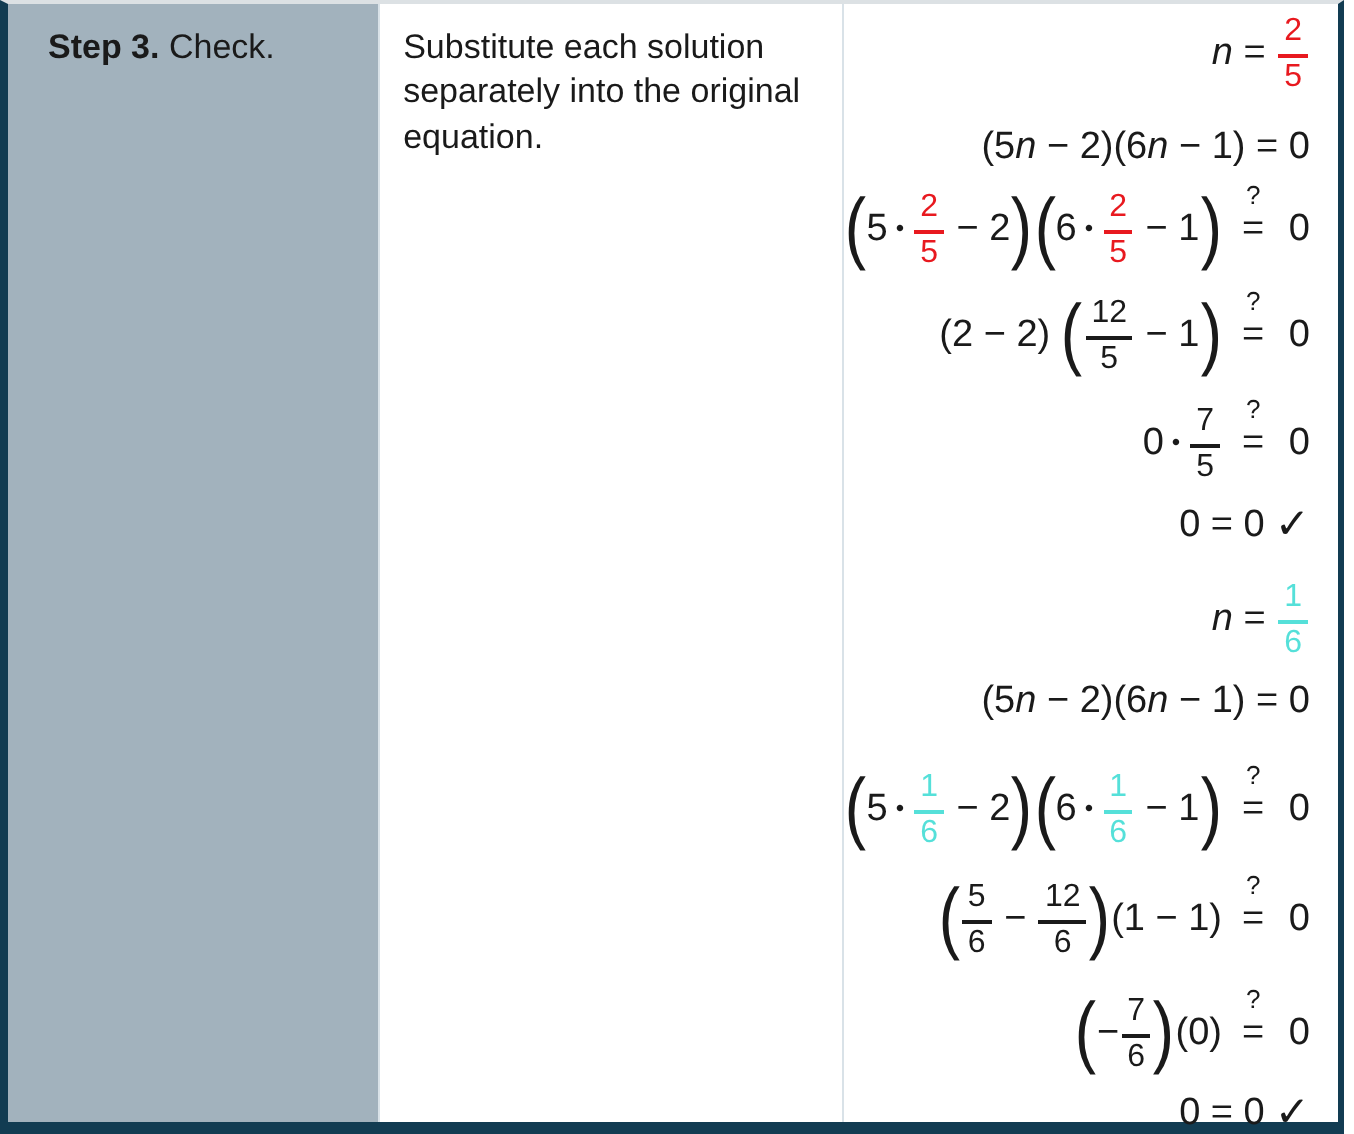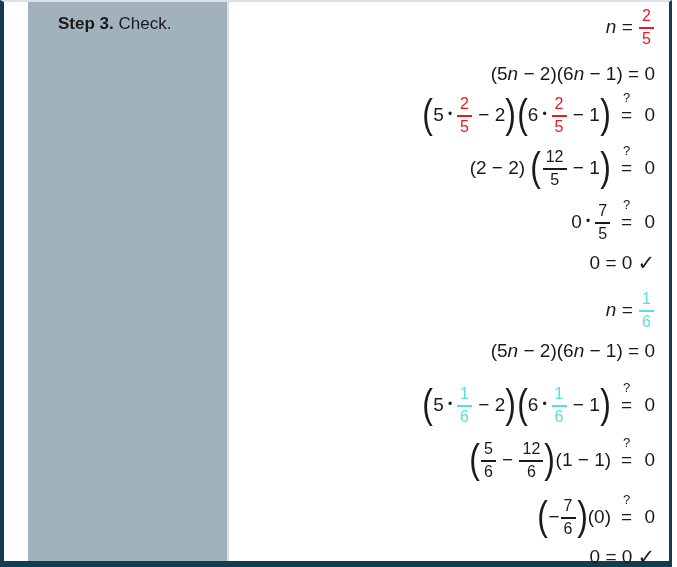--- a/index.html
+++ b/index.html
@@ -27,21 +27,21 @@
     display:flex;flex-direction:row;align-items:stretch;
     border-left:4px solid var(--border-dark);
     border-right:3px solid var(--border-dark);
     border-bottom:6px solid var(--border-dark);
     border-top:2px solid var(--top-edge);
     background:#ffffff;
   }
   .col{height:100%;}
   .col-step{
     width:199px;background:var(--header-bg);
-    padding:11px 30px;font-size:17px;line-height:1.35;margin-left:24px;
+    padding:11px 20px;font-size:17px;line-height:1.35;
   }
   .col-step b{font-weight:700;}
   .vdiv{width:1px;background:var(--divider);}
   .col-desc{
     width:252px;background:#ffffff;
     padding:11px 12px 11px 12px;font-size:17px;line-height:1.32;
   }
   .col-math{
     flex:1;background:#ffffff;
     padding:0 14px 0 0;
@@ -91,20 +91,23 @@
 
 <div class="frame">
   <div class="table">
 
     <div class="col col-step">
       <p><b>Step 3.</b><span> Check.</span></p>
     </div>
 
     <div class="vdiv"></div>
 
+    <div class="col col-desc">
+      <p>Substitute each solution separately into the original equation.</p>
+    </div>
 
     <div class="vdiv"></div>
 
     <div class="col col-math" id="math-col">
         <div class="mline"><i class="mvar">n</i><span> = </span><span class="frac c-red"><span class="num">2</span><span class="den">5</span></span></div>
         <div class="mline"><span>(5</span><i class="mvar">n</i><span> − 2)(6</span><i class="mvar">n</i><span> − 1) = 0</span></div>
         <div class="mline"><span class="big">(</span><span>5</span><span class="mdot">•</span><span class="frac c-red"><span class="num">2</span><span class="den">5</span></span><span> − 2</span><span class="big">)</span><span class="big">(</span><span>6</span><span class="mdot">•</span><span class="frac c-red"><span class="num">2</span><span class="den">5</span></span><span> − 1</span><span class="big">)</span><span class="qeq"><span class="q">?</span>=</span><span> 0</span></div>
         <div class="mline"><span>(2 − 2) </span><span class="big">(</span><span class="frac"><span class="num">12</span><span class="den">5</span></span><span> − 1</span><span class="big">)</span><span class="qeq"><span class="q">?</span>=</span><span> 0</span></div>
         <div class="mline"><span>0</span><span class="mdot">•</span><span class="frac"><span class="num">7</span><span class="den">5</span></span><span class="qeq"><span class="q">?</span>=</span><span> 0</span></div>
         <div class="mline"><span>0 = 0</span><span class="check">✓</span></div>

